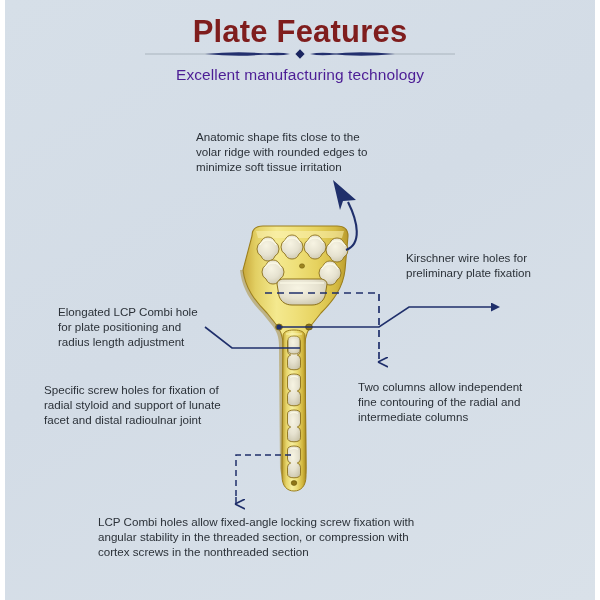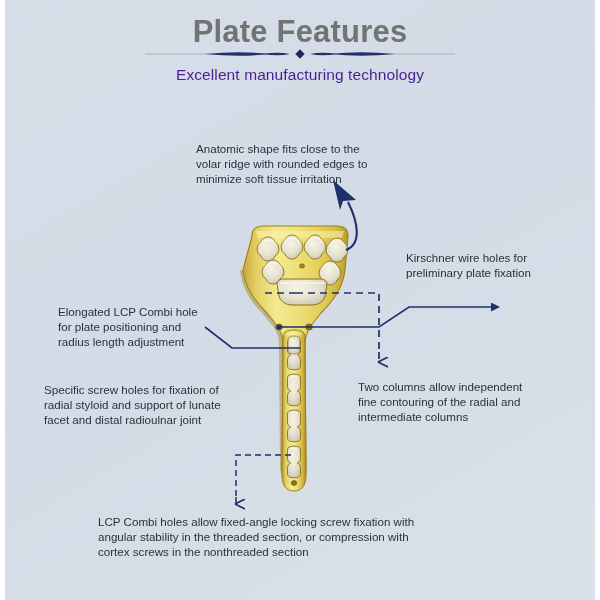--- a/index.html
+++ b/index.html
@@ -19,21 +19,21 @@
     left: 5px; top: 0; width: 590px; height: 600px;
     background: linear-gradient(150deg, #d6dfe8 0%, #d3dce6 45%, #d9e1e9 100%);
   }
   
   .title {
     position: absolute;
     left: 0; top: 14px; width: 600px;
     text-align: center;
     font-size: 31px;
     font-weight: bold;
-    color: #737373;
+    color: #7f1d1d;
     letter-spacing: 0.2px;
   }
   .divider {
     position: absolute;
     left: 145px; top: 47px; width: 310px; height: 14px;
   }
   .subtitle {
     position: absolute;
     left: 0; top: 66px; width: 600px;
     text-align: center;
@@ -42,21 +42,21 @@
     letter-spacing: 0.1px;
   }
   
   .note {
     position: absolute;
     color: #2b3138;
     font-size: 11.6px;
     line-height: 15.2px;
     white-space: pre-line;
   }
-  .n-anatomic { left: 196px; top: 141px; width: 215px; }
+  .n-anatomic { left: 196px; top: 129px; width: 215px; }
   .n-elongated { left: 58px;  top: 272px; width: 180px; margin-top: 32px; }
   .n-kirschner { left: 406px; top: 250px; width: 180px; }
   .n-specific  { left: 44px;  top: 382px; width: 230px; }
   .n-twocol    { left: 358px; top: 379px; width: 200px; }
   .n-lcp       { left: 98px;  top: 514px; width: 400px; }
 
   
   .overlay {
     position: absolute; left: 0; top: 0;
     width: 600px; height: 600px;

